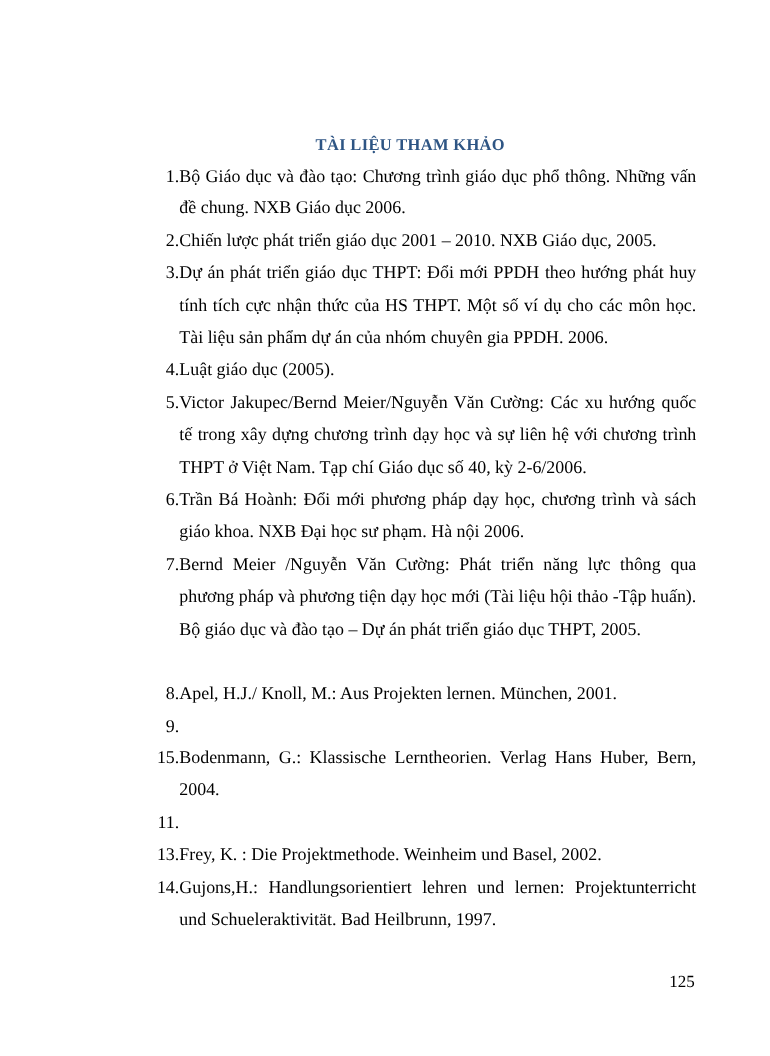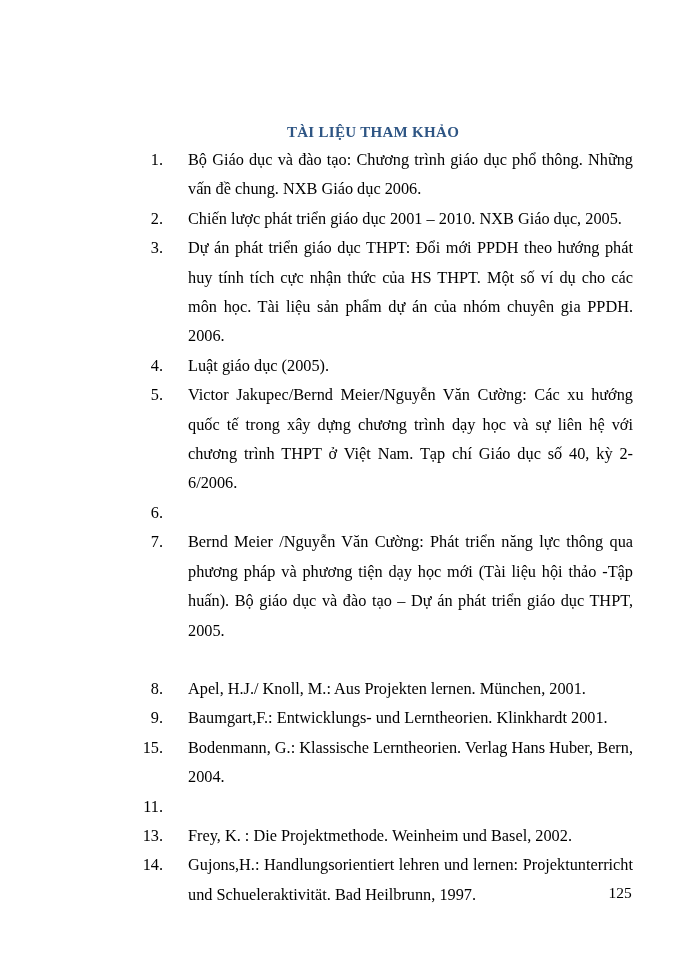--- a/index.html
+++ b/index.html
@@ -57,21 +57,20 @@
     flex: 0 0 28px;
     width: 28px;
     text-align: right;
     padding-right: 0;
     white-space: nowrap;
   }
 
   .ref-text {
     flex: 1 1 auto;
     padding-left: 0;
-    margin-left: 25px;
     text-align: justify;
     text-justify: inter-word;
     hyphens: none;
   }
 
   .ref-item.justified .ref-text {
     text-align-last: left;
   }
 
   .ref-gap {
@@ -116,33 +115,33 @@
       <div class="ref-item justified">
         <div class="ref-num">4.</div>
         <div class="ref-text">Luật giáo dục (2005).</div>
       </div>
       <div class="ref-item justified">
         <div class="ref-num">5.</div>
         <div class="ref-text">Victor Jakupec/Bernd Meier/Nguyễn Văn Cường: Các xu hướng quốc tế trong xây dựng chương trình dạy học và sự liên hệ với chương trình THPT ở Việt Nam. Tạp chí Giáo dục số 40, kỳ 2-6/2006.</div>
       </div>
       <div class="ref-item justified">
         <div class="ref-num">6.</div>
+        <div class="ref-text">Trần Bá Hoành: Đổi mới phương pháp dạy học, chương trình và sách giáo khoa. NXB Đại học sư phạm. Hà nội 2006.</div>
       </div>
       <div class="ref-item justified">
         <div class="ref-num">7.</div>
         <div class="ref-text">Bernd Meier /Nguyễn Văn Cường: Phát triển năng lực thông qua phương pháp và phương tiện dạy học mới (Tài liệu hội thảo -Tập huấn). Bộ giáo dục và đào tạo – Dự án phát triển giáo dục THPT, 2005.</div>
       </div>
       <div class="ref-gap"></div>
       <div class="ref-item justified">
         <div class="ref-num">8.</div>
         <div class="ref-text">Apel, H.J./ Knoll, M.: Aus Projekten lernen. München, 2001.</div>
       </div>
       <div class="ref-item justified">
         <div class="ref-num">9.</div>
-        <div class="ref-text">Baumgart,F.:  Entwicklungs- und Lerntheorien. Klinkhardt 2001.</div>
       </div>
       <div class="ref-item justified">
         <div class="ref-num">15.</div>
         <div class="ref-text">Bodenmann, G.: Klassische Lerntheorien. Verlag Hans Huber, Bern, 2004.</div>
       </div>
       <div class="ref-item justified">
         <div class="ref-num">11.</div>
       </div>
       <div class="ref-item justified">
         <div class="ref-num">13.</div>

